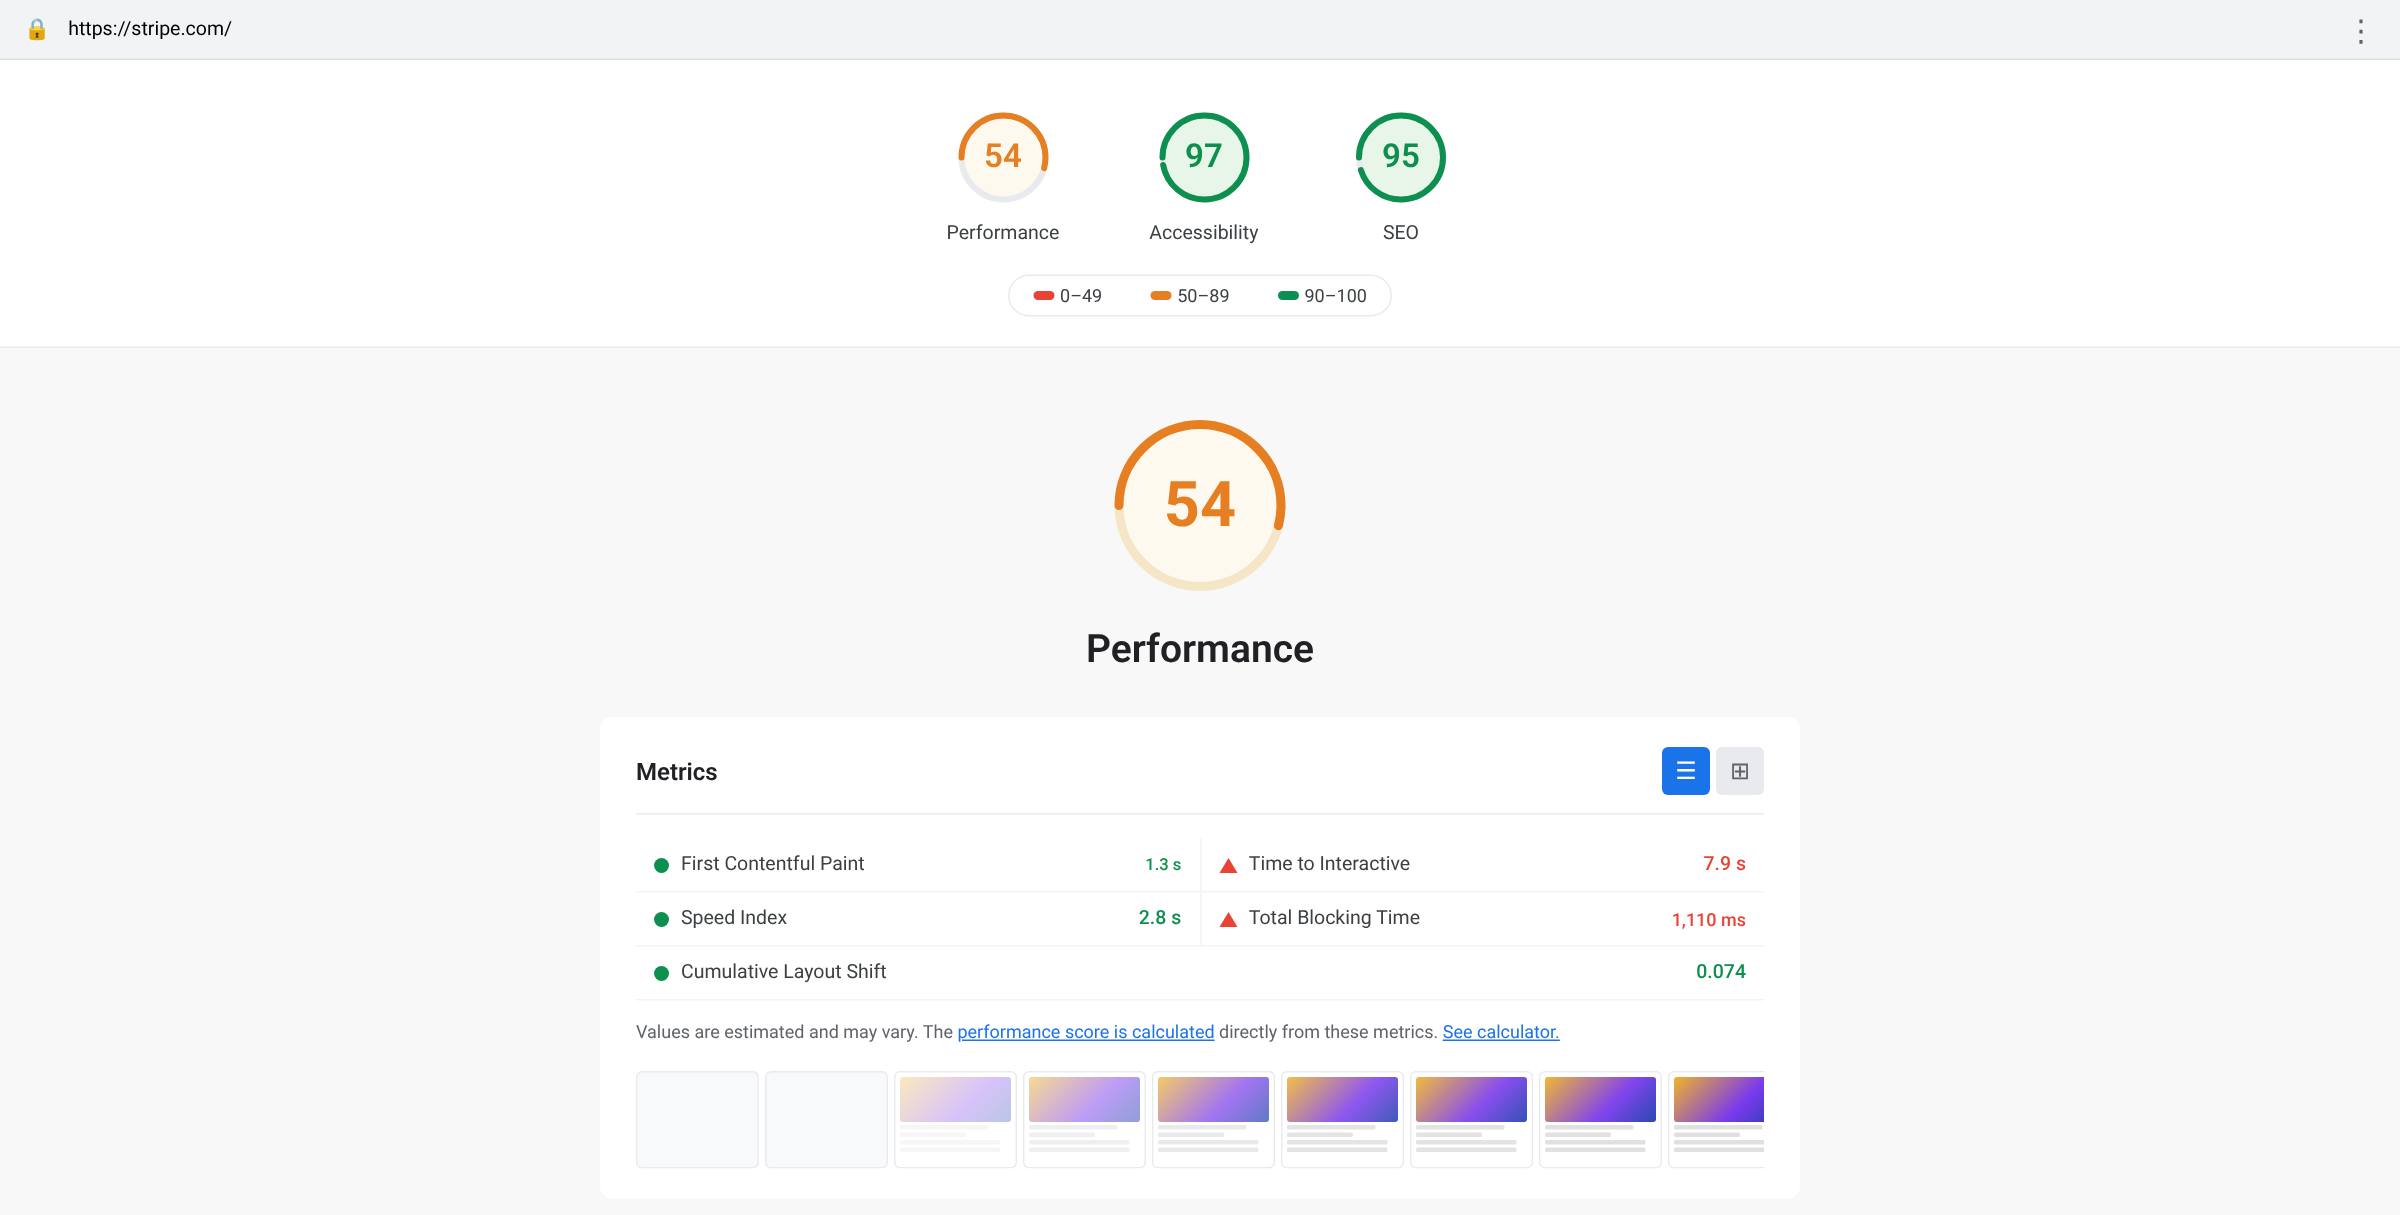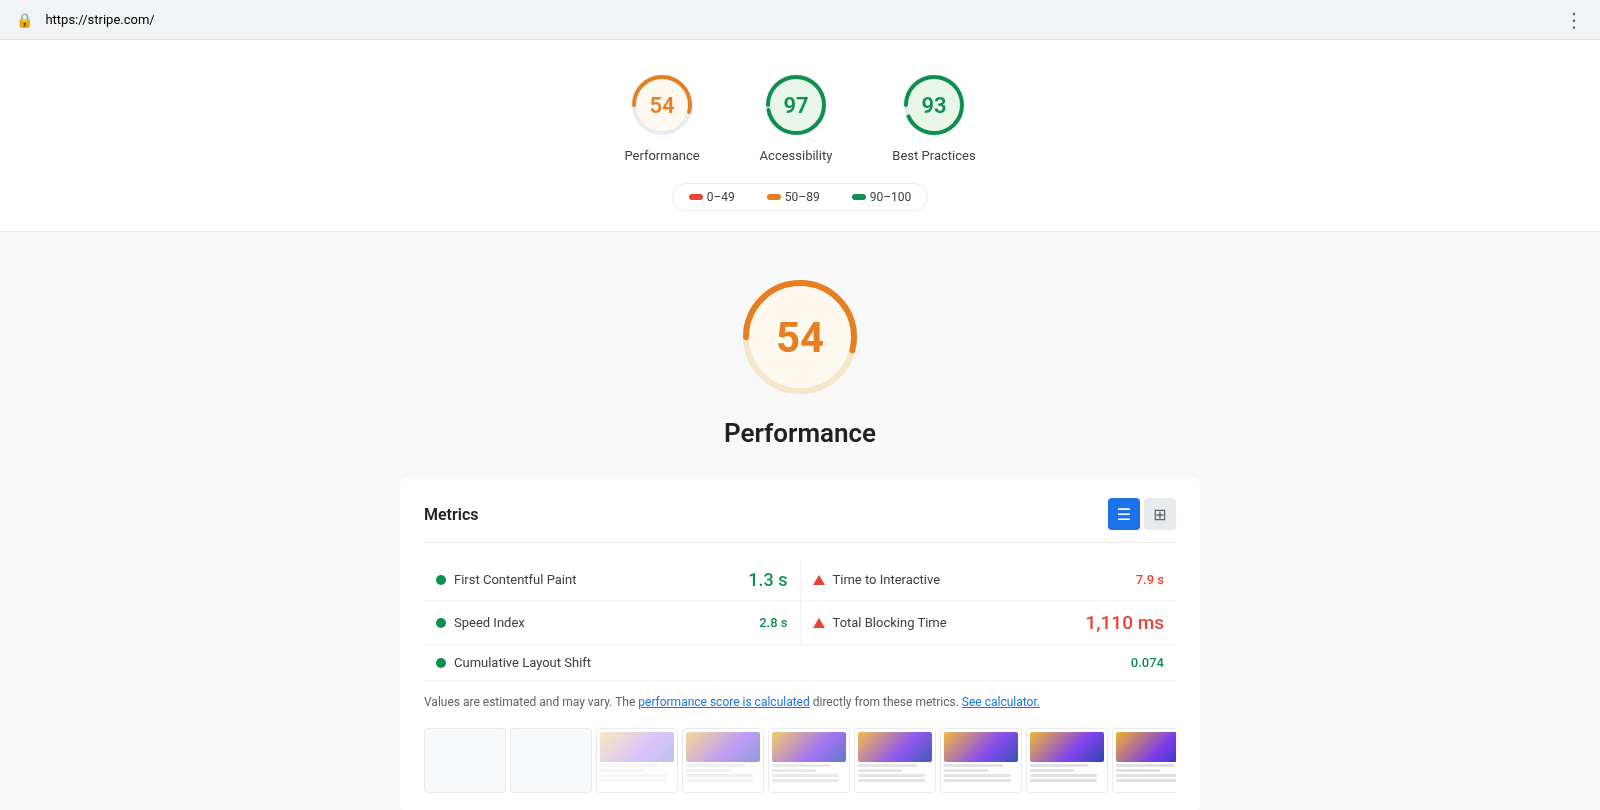--- a/index.html
+++ b/index.html
@@ -267,25 +267,25 @@
       </svg>
       <span class="score-number-small" style="color:#0d904f">97</span>
     </div>
     <span class="score-label-small">Accessibility</span>
   </div>
         <div class="score-item">
     <div class="score-circle-small">
       <svg width="70" height="70" viewBox="0 0 70 70">
         <circle cx="35" cy="35" r="28" fill="#e8f5e9" stroke="none"></circle>
         <circle cx="35" cy="35" r="28" fill="none" stroke="#e8eaed" stroke-width="4"></circle>
-        <circle cx="35" cy="35" r="28" fill="none" stroke="#0d904f" stroke-width="4" stroke-dasharray="163.61414539895642 175.92918860102841" stroke-linecap="round" transform="rotate(-90 35 35)"></circle>
+        <circle cx="35" cy="35" r="28" fill="none" stroke="#0d904f" stroke-width="4" stroke-dasharray="167.13272917097697 175.92918860102841" stroke-linecap="round" transform="rotate(-90 35 35)"></circle>
       </svg>
-      <span class="score-number-small" style="color:#0d904f">93</span>
-    </div>
-    <span class="score-label-small">Best Practices</span>
+      <span class="score-number-small" style="color:#0d904f">95</span>
+    </div>
+    <span class="score-label-small">SEO</span>
   </div>
       </div>
     <div class="legend-wrap">
       <div class="legend-row" id="legend-row">
 
       <span style="display: inline-flex; align-items: center; gap: 4px;">
             <span style="display:inline-block;width:14px;height:6px;border-radius:3px;background:#ea4335"></span>
             <span>0–49</span>
           </span>
           <span>  </span>
@@ -328,38 +328,38 @@
             <button class="toggle-btn inactive">⊞</button>
           </div>
         </div>
 
         <div id="metrics-grid">
 
         <div style="display: flex; border-bottom: 1px solid rgb(241, 243, 244);">
               <div style="flex: 1 1 0%; display: flex; align-items: center; gap: 8px; padding: 10px 12px; border-right: 1px solid rgb(241, 243, 244);">
       <span style="width:10px;height:10px;border-radius:50%;background:#0d904f;flex-shrink:0;display:inline-block"></span>
       <span style="font-size:13px;color:#3c4043;flex:1">First Contentful Paint</span>
-      <span style="font-size:18px;font-weight:500;color:#0d904f">1.3 s</span>
+      <span style="font-size:11px;font-weight:500;color:#0d904f">1.3 s</span>
     </div>
               <div style="flex: 1 1 0%; display: flex; align-items: center; gap: 8px; padding: 10px 12px;">
       <span style="width:0;height:0;border-left:6px solid transparent;border-right:6px solid transparent;border-bottom:10px solid #ea4335;flex-shrink:0;display:inline-block"></span>
       <span style="font-size:13px;color:#3c4043;flex:1">Time to Interactive</span>
       <span style="font-size:13px;font-weight:500;color:#ea4335">7.9 s</span>
     </div>
             </div>
             <div style="display: flex; border-bottom: 1px solid rgb(241, 243, 244);">
               <div style="flex: 1 1 0%; display: flex; align-items: center; gap: 8px; padding: 10px 12px; border-right: 1px solid rgb(241, 243, 244);">
       <span style="width:10px;height:10px;border-radius:50%;background:#0d904f;flex-shrink:0;display:inline-block"></span>
       <span style="font-size:13px;color:#3c4043;flex:1">Speed Index</span>
       <span style="font-size:13px;font-weight:500;color:#0d904f">2.8 s</span>
     </div>
               <div style="flex: 1 1 0%; display: flex; align-items: center; gap: 8px; padding: 10px 12px;">
       <span style="width:0;height:0;border-left:6px solid transparent;border-right:6px solid transparent;border-bottom:10px solid #ea4335;flex-shrink:0;display:inline-block"></span>
       <span style="font-size:13px;color:#3c4043;flex:1">Total Blocking Time</span>
-      <span style="font-size:19px;font-weight:500;color:#ea4335">1,110 ms</span>
+      <span style="font-size:12px;font-weight:500;color:#ea4335">1,110 ms</span>
     </div>
             </div>
             <div style="display: flex; border-bottom: 1px solid rgb(241, 243, 244);">
               <div style="flex: 1 1 0%; display: flex; align-items: center; gap: 8px; padding: 10px 12px;">
       <span style="width:10px;height:10px;border-radius:50%;background:#0d904f;flex-shrink:0;display:inline-block"></span>
       <span style="font-size:13px;color:#3c4043;flex:1">Cumulative Layout Shift</span>
       <span style="font-size:13px;font-weight:500;color:#0d904f">0.074</span>
     </div>
             </div>
           </div>

